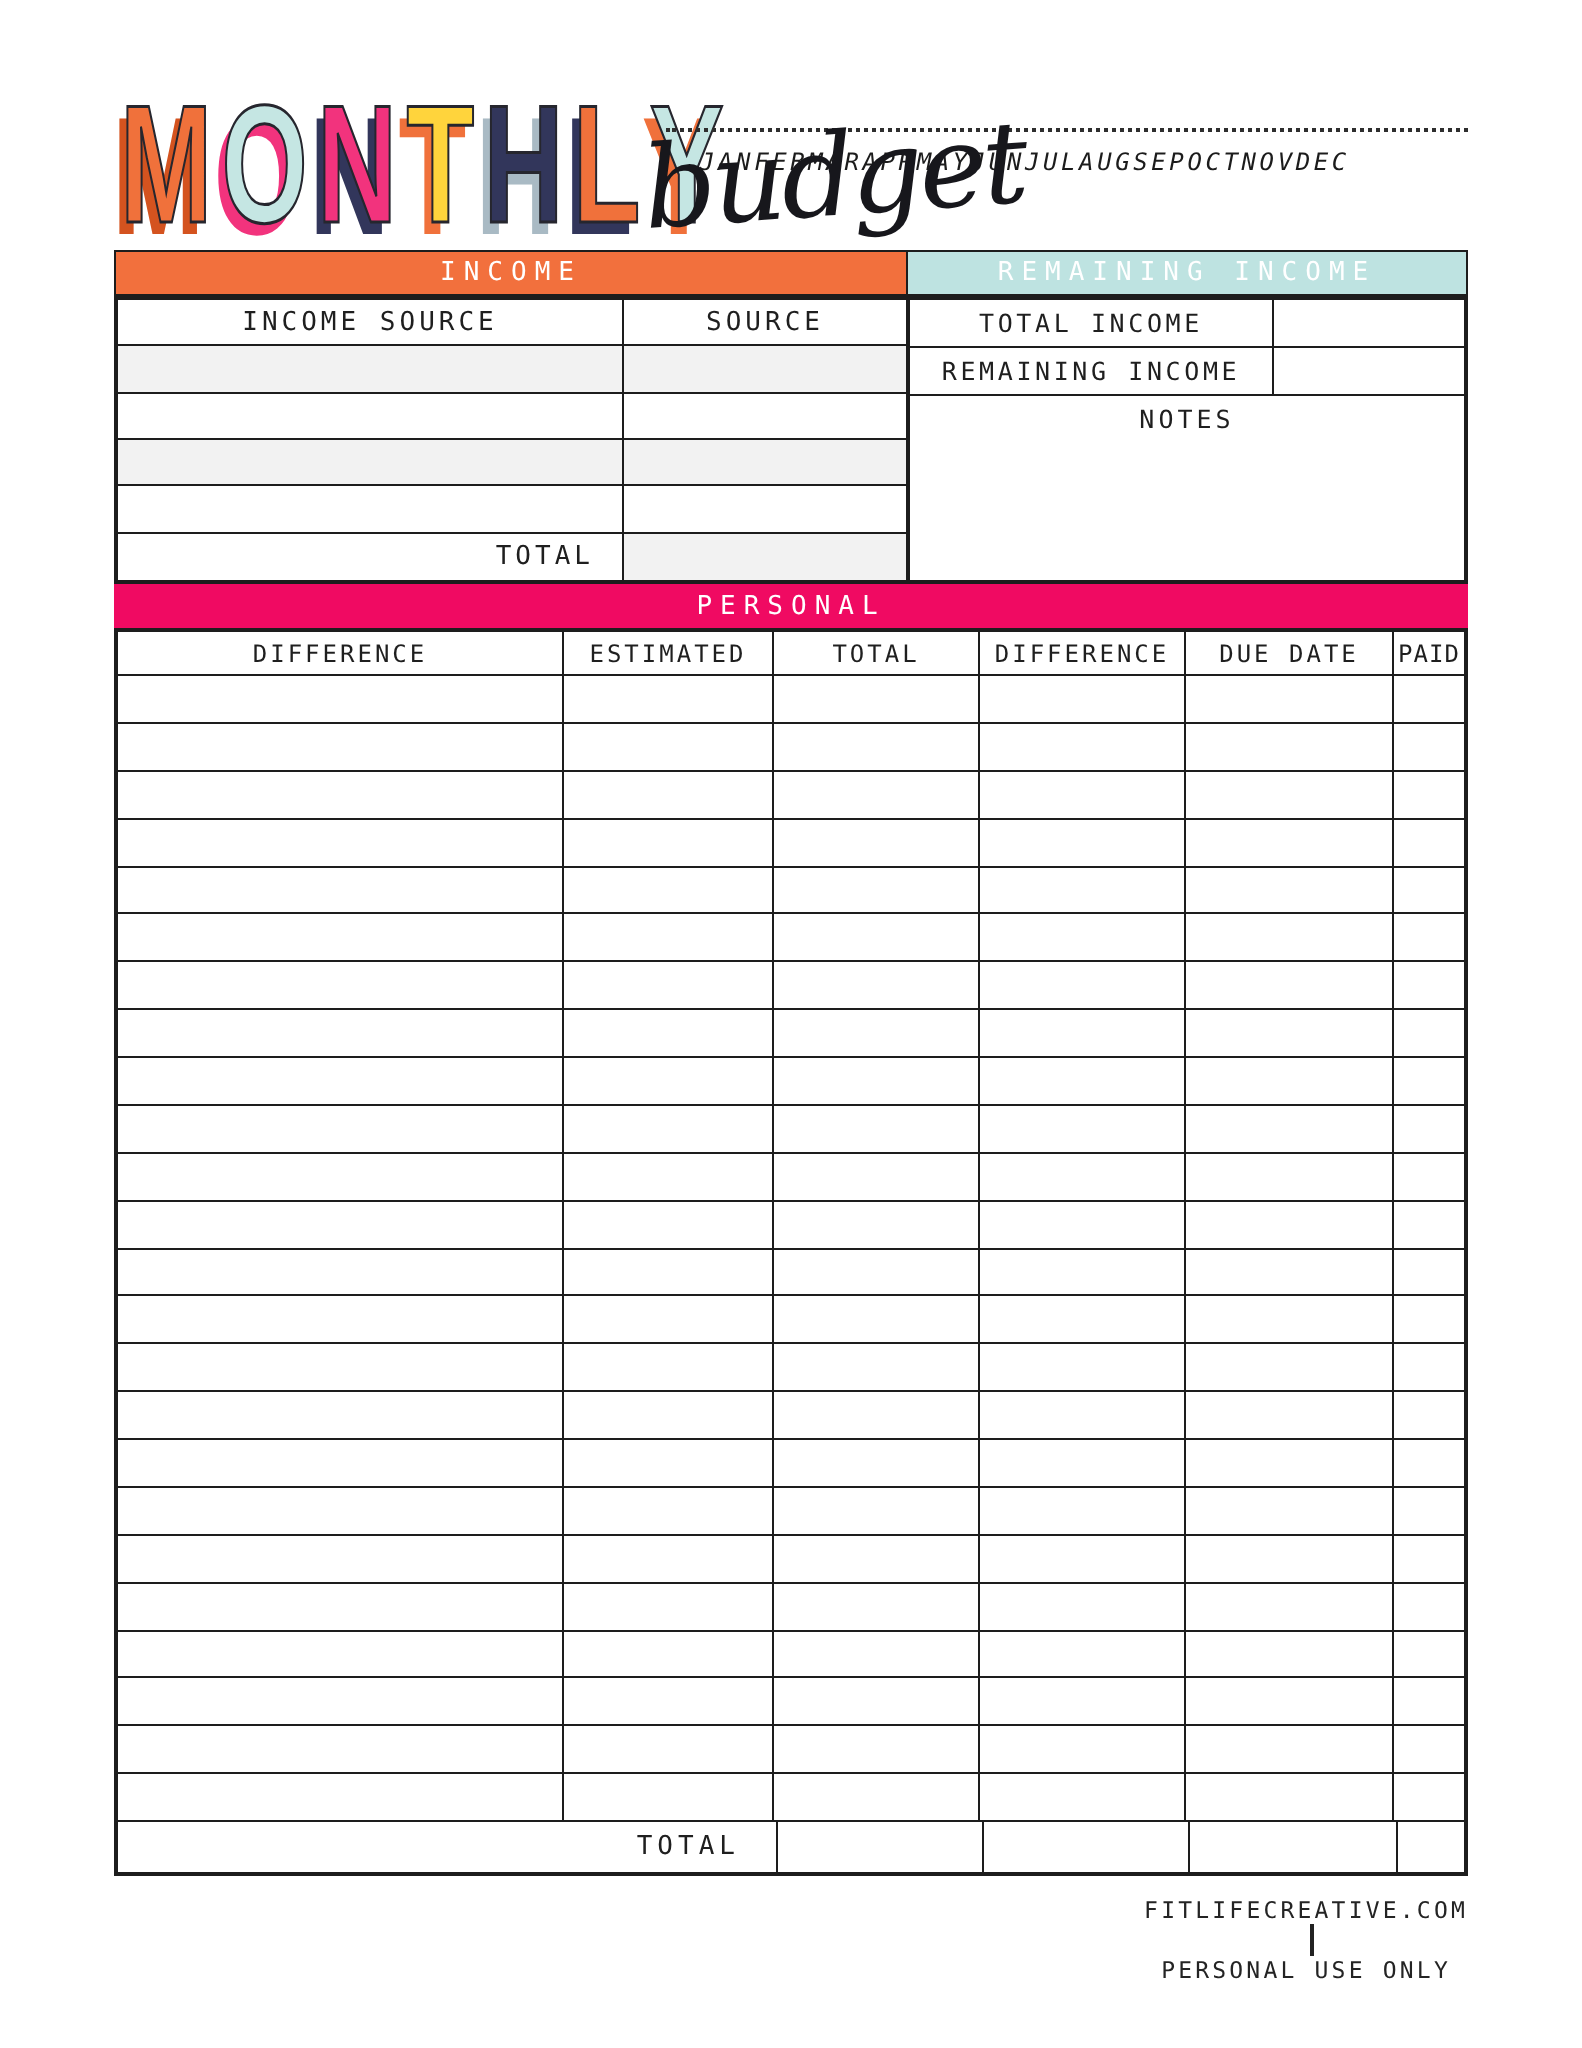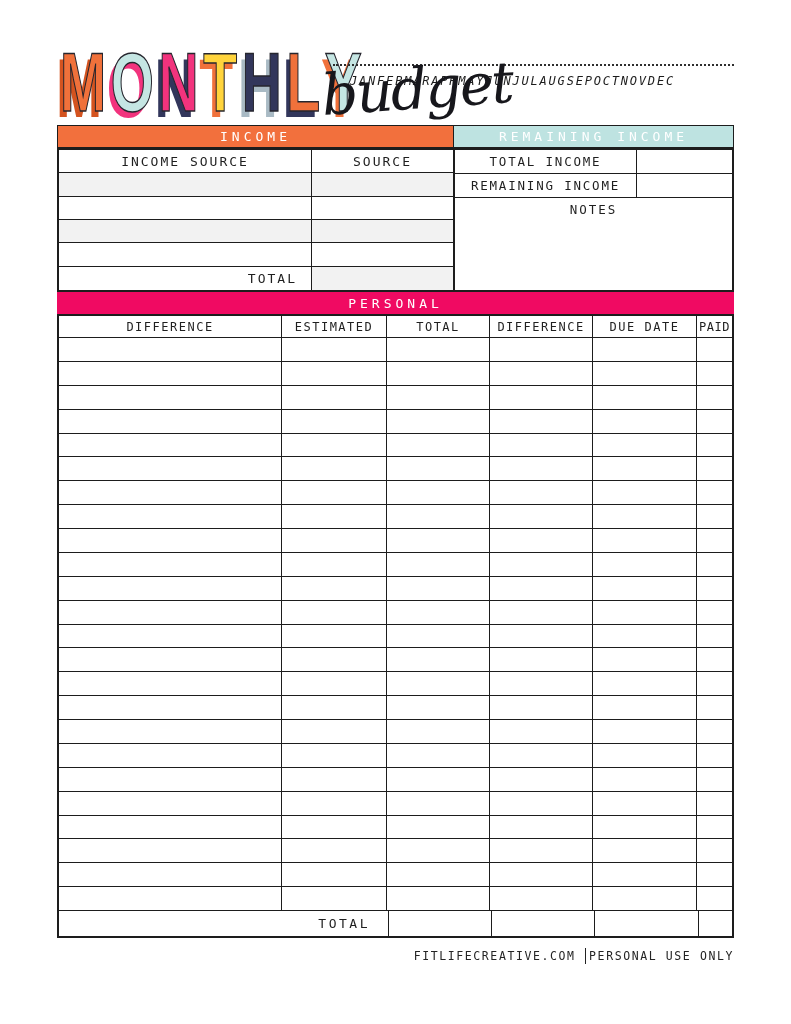--- a/index.html
+++ b/index.html
@@ -107,21 +107,21 @@
                border-bottom:none;}
   .e-total-row > div{border-right:1.5px solid var(--border);}
   .e-total-row > div:last-child{border-right:none;}
   .e-total-label{display:flex; align-items:center; justify-content:flex-end;
                  padding-right:18px; font-size:13px; letter-spacing:2.5px;}
 
   
   #footer{
     right:57px; top:948px;
     display:flex; align-items:center;
-    font-size:11.5px; letter-spacing:1.6px; color:#242424;
+    font-size:11.5px; letter-spacing:1.6px; color:#242424;flex-direction:column;
   }
   #footer-divider{width:1.5px; height:16px; background:#222; margin:0 3px 0 9px;}
 </style>
 </head>
 <body>
 
 <div class="abs" id="title-letters"><span class="letter"><span class="l-shadow" style="color: rgb(212, 83, 31);">M</span><span class="l-front" style="color: rgb(240, 113, 59);">M</span></span><span class="letter"><span class="l-shadow" style="color: rgb(242, 51, 125);">O</span><span class="l-front" style="color: rgb(197, 230, 227);">O</span></span><span class="letter"><span class="l-shadow" style="color: rgb(50, 54, 91);">N</span><span class="l-front" style="color: rgb(242, 51, 125);">N</span></span><span class="letter"><span class="l-shadow" style="color: rgb(240, 113, 59);">T</span><span class="l-front" style="color: rgb(255, 212, 60);">T</span></span><span class="letter"><span class="l-shadow" style="color: rgb(169, 186, 196);">H</span><span class="l-front" style="color: rgb(50, 54, 91);">H</span></span><span class="letter"><span class="l-shadow" style="color: rgb(50, 54, 91);">L</span><span class="l-front" style="color: rgb(240, 113, 59);">L</span></span><span class="letter"><span class="l-shadow" style="color: rgb(240, 113, 59);">Y</span><span class="l-front" style="color: rgb(197, 230, 227);">Y</span></span></div>
 <div class="abs" id="dotted-line"></div>
 <div class="abs" id="months-row">
     <span>JAN</span>

